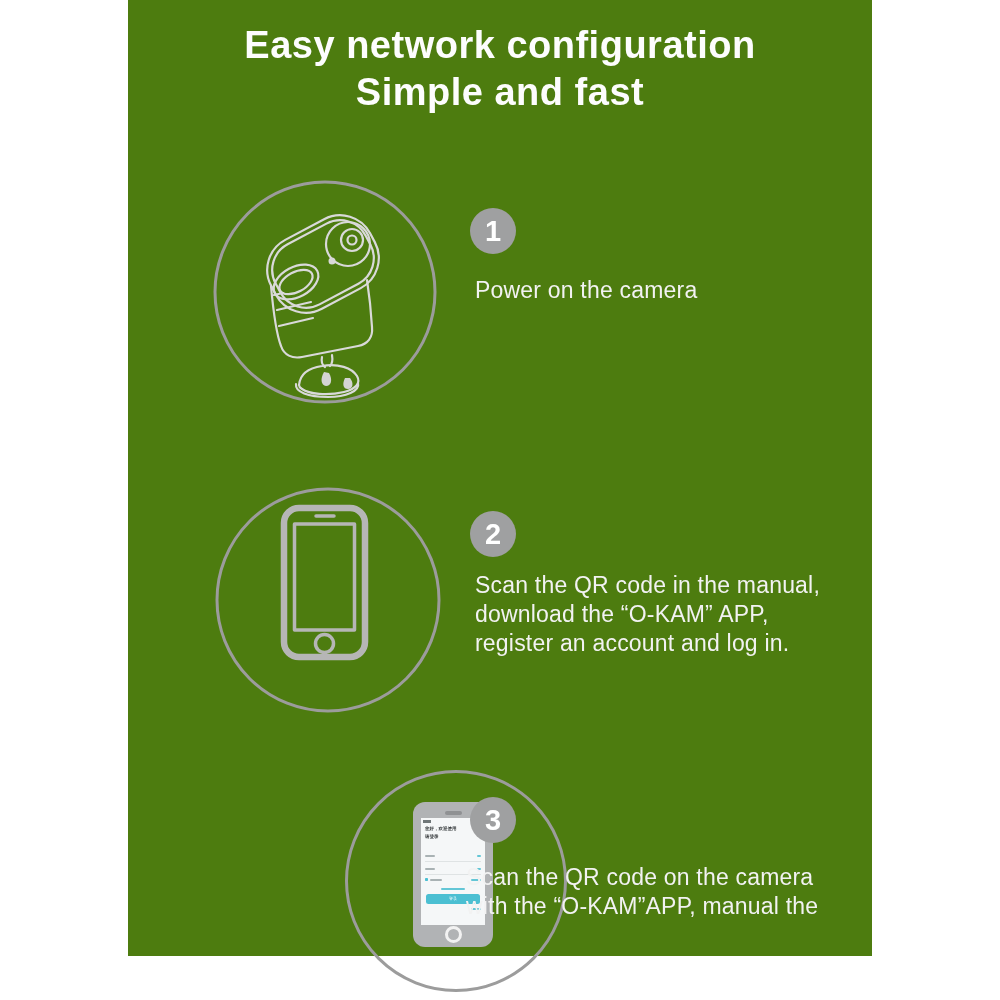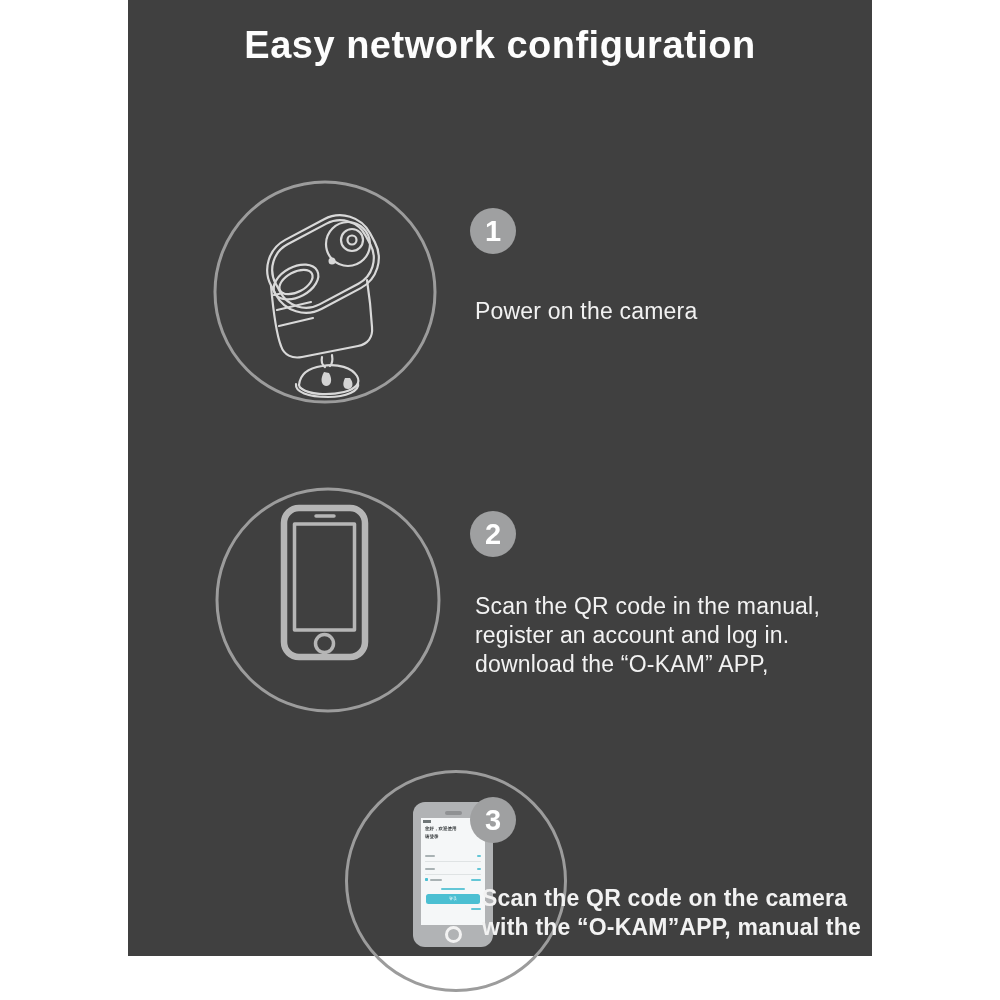--- a/index.html
+++ b/index.html
@@ -7,21 +7,21 @@
     width: 1000px; height: 1000px;
     background: #ffffff;
     position: relative;
     overflow: hidden;
     font-family: "Liberation Sans", sans-serif;
   }
   .panel {
     position: absolute;
     left: 128px; top: 0;
     width: 744px; height: 956px;
-    background: #404040;
+    background: #4d7c0f;
   }
   .title {
     position: absolute;
     left: 0; top: 22px;
     width: 744px;
     text-align: center;
     color: #fdfdfd;
     font-size: 38px;
     font-weight: bold;
     line-height: 47px;
@@ -41,21 +41,20 @@
     display: flex;
     align-items: center;
     justify-content: center;
   }
   .step-text {
     position: absolute;
     color: #f2f2f2;
     font-size: 23px;
     line-height: 29px;
     letter-spacing: 0.2px;
-    margin-top: 21px;
   }
   
   .circle3 {
     position: absolute;
     left: 217px; top: 770px;
     width: 222px; height: 222px;
     border: 3px solid #9c9c9c;
     border-radius: 50%;
     box-sizing: border-box;
   }
@@ -114,20 +113,21 @@
     text-align: center;
   }
 </style>
 </head>
 <body>
 
 <div class="panel">
 
   <div class="title">
     <div>Easy network configuration</div>
+    <div>Simple and fast</div>
   </div>
 
   <div class="circle-illus" style="left:83px; top:178px; width:228px; height:228px;">
     <svg width="228" height="228" viewBox="0 0 228 228">
       <circle cx="114" cy="114" r="110" fill="none" stroke="#9c9c9c" stroke-width="3"></circle>
       <g fill="none" stroke="#d9d9d9" stroke-width="2.2" stroke-linecap="round" stroke-linejoin="round">
 
         <rect x="56" y="47" width="112" height="78" rx="34" transform="rotate(-28 112 86)"></rect>
         <rect x="61" y="52" width="102" height="68" rx="29" transform="rotate(-28 112 86)"></rect>
 
@@ -170,22 +170,22 @@
         <path d="M 103,31 L 121,31" stroke-width="3.5"></path>
         <circle cx="111.5" cy="158.5" r="9" stroke-width="3.5"></circle>
       </g>
     </svg>
   </div>
   <div class="badge" style="left:342px; top:511px;">
     <span>2</span>
   </div>
   <div class="step-text" style="left:347px; top:571px;">
     <div>Scan the QR code in the manual,</div>
+    <div>download the “O-KAM” APP,</div>
     <div>register an account and log in.</div>
-    <div>download the “O-KAM” APP,</div>
   </div>
 
   <div class="circle3">
     <div class="phone3">
       <div class="earpiece"></div>
       <div class="screen3">
 
         <div class="sbar" style="left:2px; width:8px;"></div>
         <div class="sbar" style="right:2px; width:7px;"></div>
 
@@ -209,18 +209,18 @@
         <div class="login-btn">登录</div>
 
         <div class="ph-bar teal-bar" style="right:4px; top:90px; width:10px;"></div>
       </div>
       <div class="home-ring"></div>
     </div>
   </div>
   <div class="badge" style="left:342px; top:797px;">
     <span>3</span>
   </div>
-  <div class="step-text" style="left:354px; top:863px;font-weight:bold;">
+  <div class="step-text" style="left:338px; top:863px;">
     <div>Scan the QR code on the camera</div>
     <div>with the “O-KAM”APP, manual the</div>
   </div>
 
 </div>
 
 </body></html>

